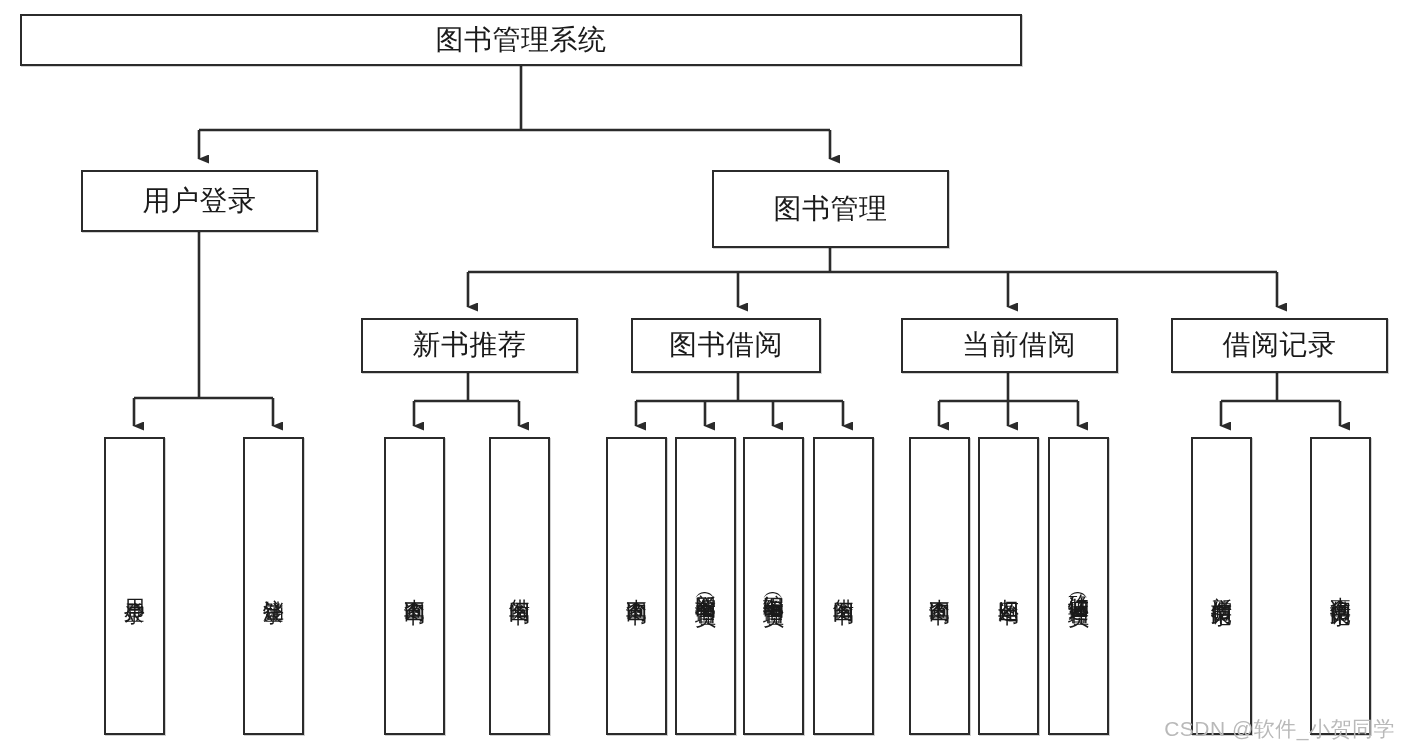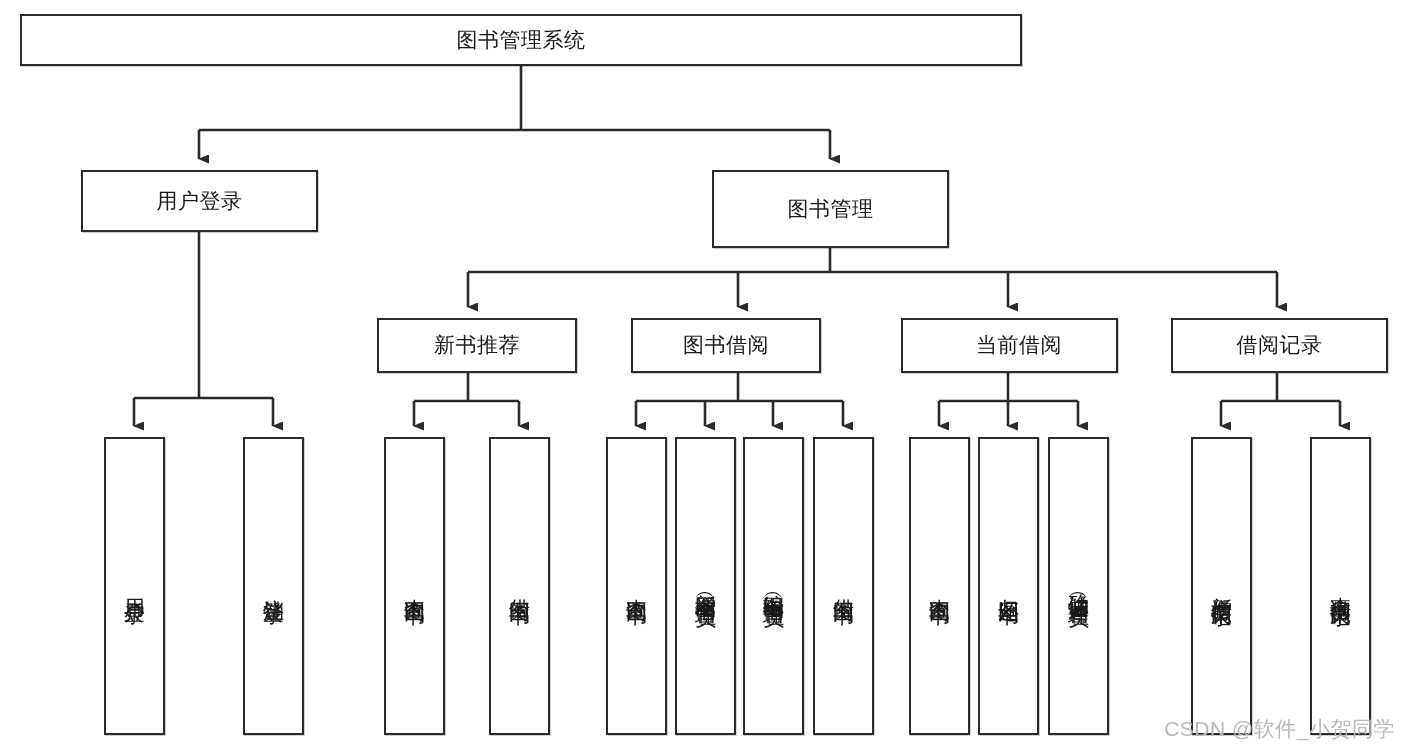--- a/index.html
+++ b/index.html
@@ -29,21 +29,21 @@
     box-sizing: border-box;
     border: 2px solid #2b2b2b;
     background: #ffffff;
     display: flex;
     align-items: center;
     justify-content: center;
     box-shadow: 1px 1px 0 rgba(0,0,0,0.18);
   }
   .node-label {
     color: #1a1a1a;
-    font-size: 21px;
+    font-size: 28px;
     line-height: 1.15;
     letter-spacing: 0.5px;
     white-space: nowrap;
     text-align: right;
   }
   .leaf-box {
     position: absolute;
     box-sizing: border-box;
     border: 2px solid #2b2b2b;
     background: #ffffff;
@@ -137,21 +137,21 @@
     <span class="node-label">图书管理系统</span>
   </div>
 
   <div class="node-box" style="left:81px; top:170px; width:237px; height:62px;">
     <span class="node-label">用户登录</span>
   </div>
   <div class="node-box" style="left:712px; top:170px; width:237px; height:78px;">
     <span class="node-label">图书管理</span>
   </div>
 
-  <div class="node-box" style="left:377px; top:318px; width:200px; height:55px;">
+  <div class="node-box" style="left:361px; top:318px; width:217px; height:55px;">
     <span class="node-label">新书推荐</span>
   </div>
   <div class="node-box" style="left:631px; top:318px; width:190px; height:55px;">
     <span class="node-label">图书借阅</span>
   </div>
   <div class="node-box" style="left:901px; top:318px; width:217px; height:55px;padding-left:19px;">
     <span class="node-label">当前借阅</span>
   </div>
   <div class="node-box" style="left:1171px; top:318px; width:217px; height:55px;">
     <span class="node-label">借阅记录</span>

